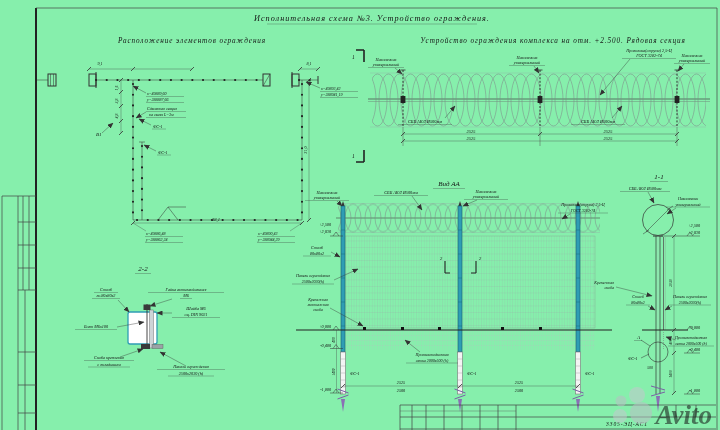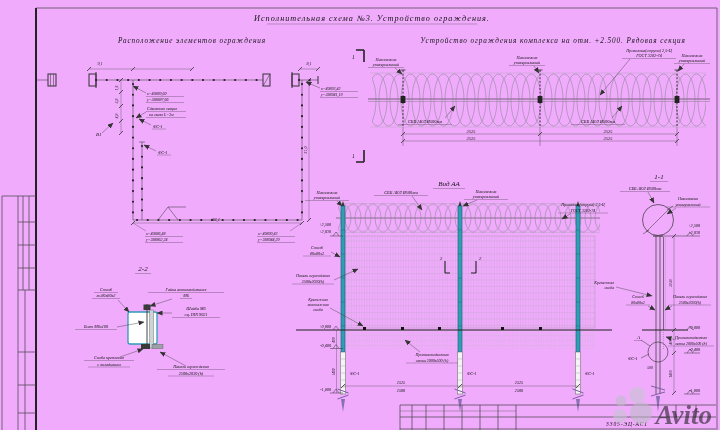--- a/index.html
+++ b/index.html
@@ -1,16 +1,16 @@
 <!DOCTYPE html>
 <html><head>
 <meta charset="utf-8">
 <style>
   html,body{margin:0;padding:0;background:#fff;}
-  #sheet{position:relative;width:720px;height:430px;background:#f0abfc;overflow:hidden;text-align:center;}
+  #sheet{position:relative;width:720px;height:430px;background:#86efac;overflow:hidden;text-align:center;}
   svg{position:absolute;left:0;top:0;}
   text{font-family:"Liberation Serif",serif;font-style:italic;fill:#141414;}
   .t-main{letter-spacing:1px;}
   .t-sec{letter-spacing:0.9px;}
   .ln{stroke:#333;stroke-width:.5;fill:none;}
   .ln2{stroke:#333;stroke-width:1;fill:none;}
   .thin{stroke:#9aa0a4;stroke-width:.3;fill:none;}
   .dim{stroke:#444;stroke-width:.35;fill:none;}
   .u{stroke:#333;stroke-width:.3;}
   .ldr{stroke:#333;stroke-width:.4;fill:none;marker-end:url(#arr);}

